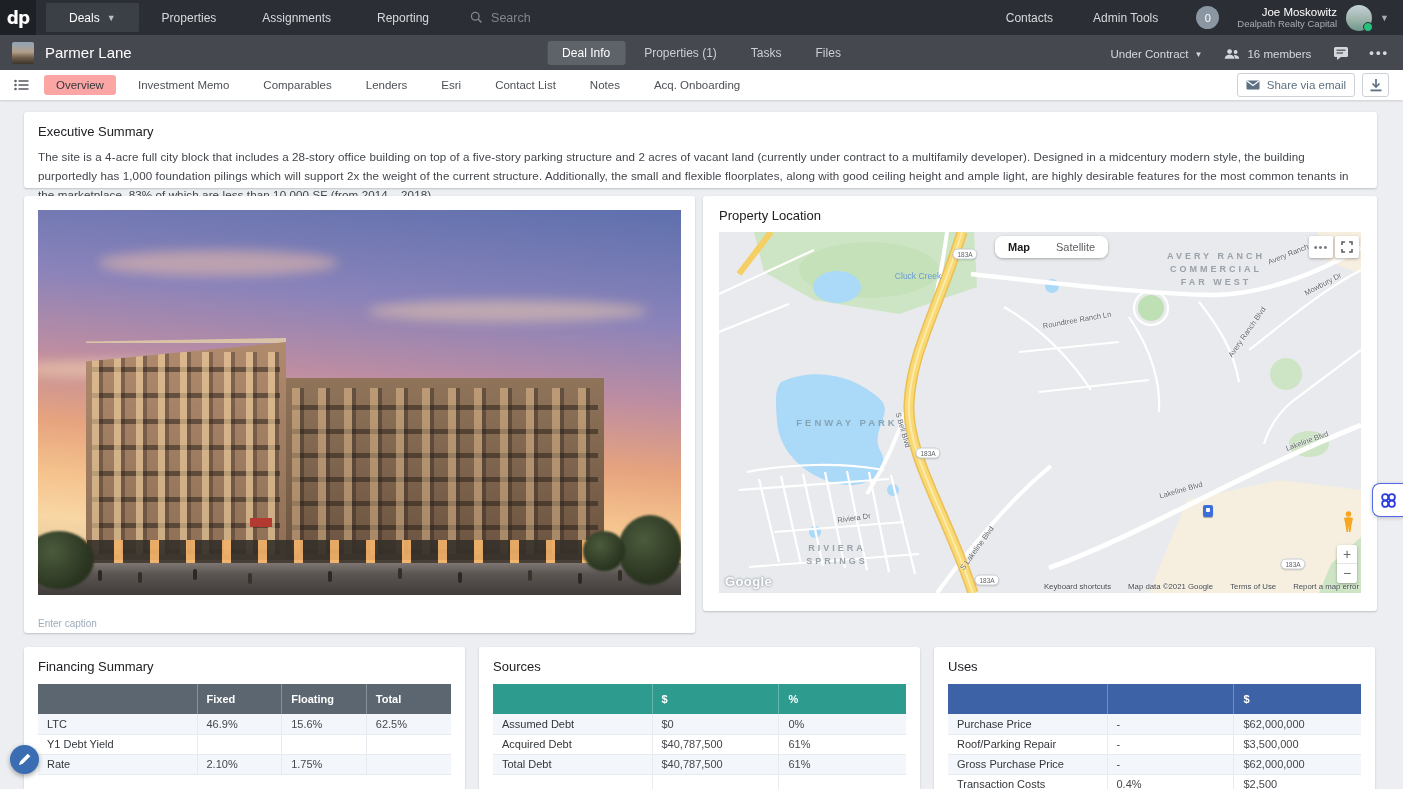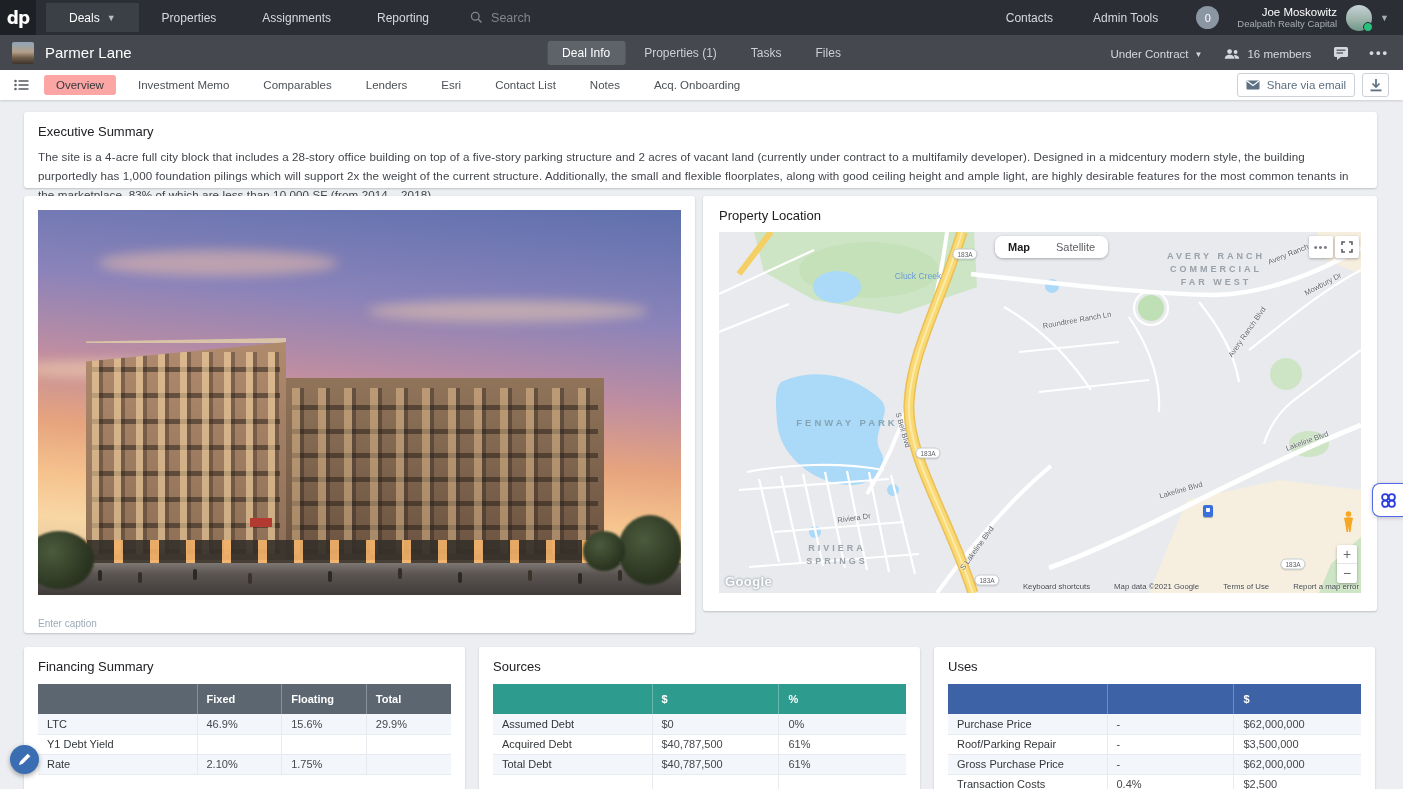--- a/index.html
+++ b/index.html
@@ -94,21 +94,21 @@
   .map-btn{background:#fff;font-size:11px;padding:5px 13px;cursor:pointer;color:#5b5f63}
   .map-btn.sel{font-weight:700;color:#1a1a1a}
   .map-ctl{position:absolute;background:#fff;border-radius:2px;box-shadow:0 1px 3px rgba(0,0,0,.3);display:flex;align-items:center;justify-content:center;cursor:pointer}
   .ctl-more{right:28px;top:4px;width:24px;height:22px;color:#757a80;font-size:11px;letter-spacing:1px}
   .ctl-fs{right:2px;top:4px;width:24px;height:22px}
   .zoomctl{position:absolute;right:4px;bottom:10px;width:20px;background:#fff;border-radius:2px;box-shadow:0 1px 3px rgba(0,0,0,.3);text-align:center}
   .zoomctl div{height:19px;line-height:19px;font-size:14px;color:#666a6f;cursor:pointer}
   .zoomctl div:first-child{border-bottom:1px solid #e3e5e8}
   .pegman{position:absolute;right:6px;bottom:56px;cursor:pointer}
   .gwm{position:absolute;left:6px;bottom:4px;font-size:13px;font-weight:700;color:#fff;text-shadow:0 0 2px #9aa2aa,0 0 3px #9aa2aa;letter-spacing:.4px}
-  .attrib{position:absolute;right:2px;bottom:2px;display:flex;gap:24px;font-size:7.8px;color:#46494d;text-shadow:0 0 2px #fff}
+  .attrib{position:absolute;right:2px;bottom:2px;display:flex;gap:17px;font-size:7.8px;color:#46494d;text-shadow:0 0 2px #fff}
   .attrib span{cursor:pointer}
   .marker{position:absolute;left:489px;top:279px;width:10px;height:12px;background:#3a6fdb;border-radius:2px;transform:translate(-50%,-50%);box-shadow:0 1px 1px rgba(0,0,0,.3)}
   .marker::after{content:"";position:absolute;left:3px;top:3px;width:4px;height:4px;background:#fff;border-radius:1px}
 
   
   .table-card{top:647px;width:441px;height:175px;padding:12px 14px;overflow:hidden}
   .table-card table{width:100%;border-collapse:collapse;margin-top:10px;table-layout:fixed}
   .table-card th{color:#fff;font-size:11px;font-weight:700;text-align:left;height:30px;padding:0 9px;border-right:1px solid rgba(255,255,255,.28)}
   .table-card th:last-child{border-right:none}
   .table-card td{font-size:11px;color:#44484d;height:20px;padding:0 9px;border-bottom:1px solid #e7eaee;border-right:1px solid #e7eaee}
@@ -374,21 +374,21 @@
           <th style="background: rgb(92, 102, 112);">Fixed</th>
           <th style="background: rgb(92, 102, 112);">Floating</th>
           <th style="background: rgb(92, 102, 112);">Total</th>
         </tr>
       </thead>
       <tbody>
         <tr>
           <td class="c0">LTC</td>
           <td>46.9%</td>
           <td>15.6%</td>
-          <td>29.9%</td>
+          <td>62.5%</td>
         </tr>
         <tr>
           <td class="c0">Y1 Debt Yield</td>
           <td></td>
           <td></td>
           <td></td>
         </tr>
         <tr>
           <td class="c0">Rate</td>
           <td>2.10%</td>

